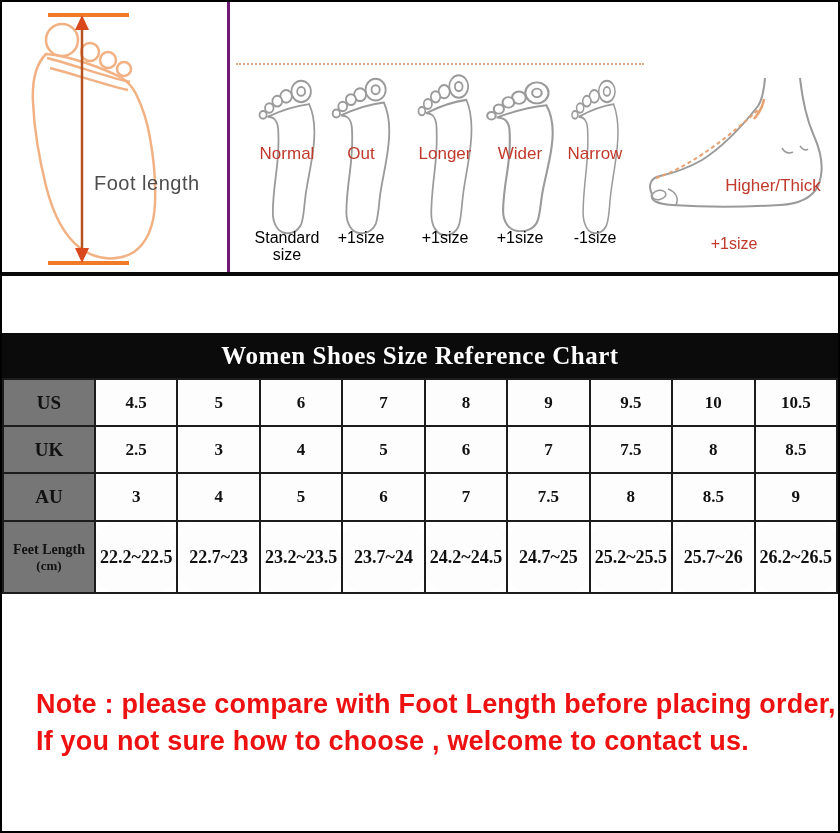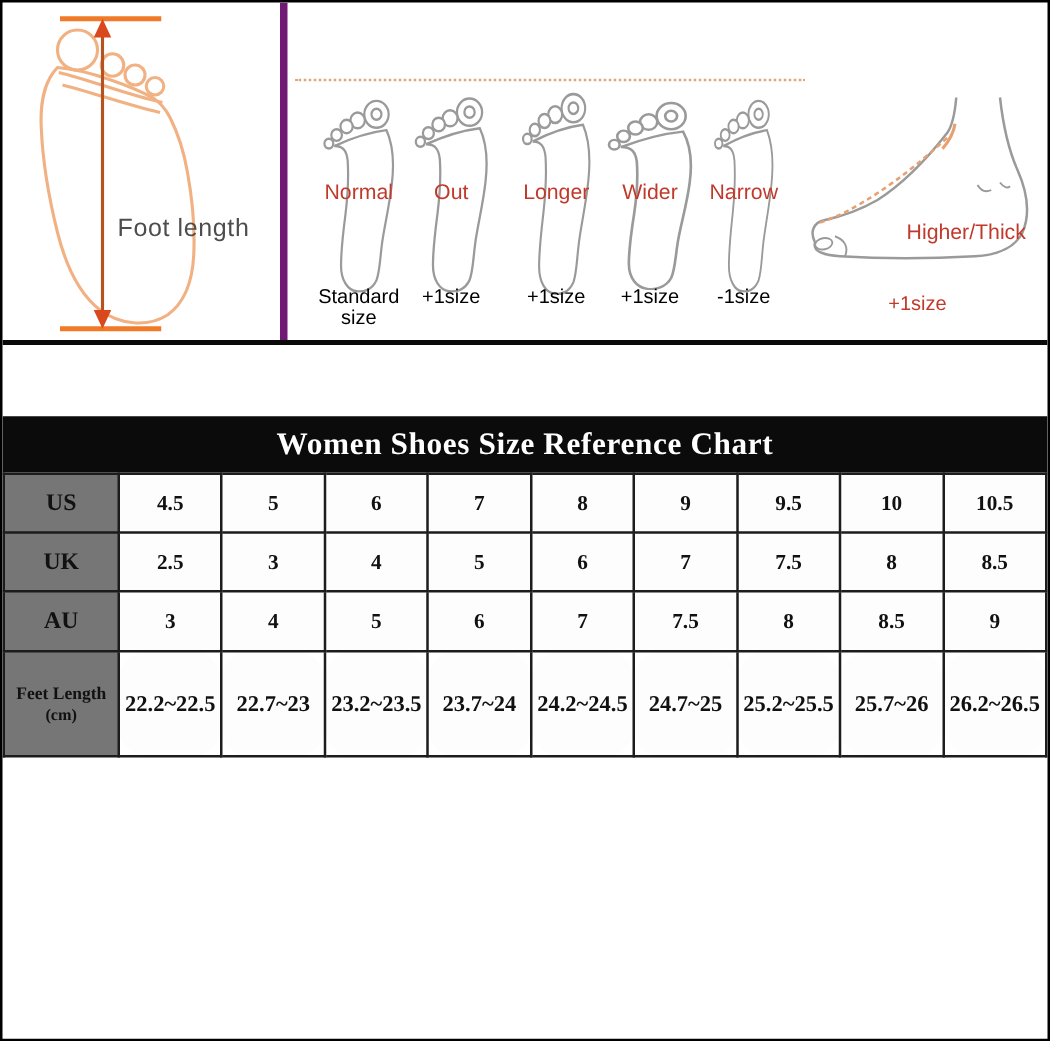--- a/index.html
+++ b/index.html
@@ -9,21 +9,21 @@
     border:2px solid #000; overflow:hidden;
     font-family:"Liberation Sans", sans-serif;
   }
   
   .top-section {
     position:absolute; top:0; left:0; width:836px; height:274px;
     border-bottom:4px solid #0a0a0a; display:flex;
   }
   .measure-panel {
     position:relative; width:228px; height:100%;
-    border-right:6px solid #701a75; flex:none;padding-left:14px;
+    border-right:3px solid #701a75; flex:none;padding-left:14px;
   }
   .measure-panel svg { position:absolute; top:0; left:0; }
   .foot-length-label {
     position:absolute; left:92px; top:170px;
     font-size:20px; color:#4d4d4d; letter-spacing:0.5px;
   }
   .fit-panel { position:relative; flex:1; }
   .dashed-line {
     position:absolute; left:6px; top:61px; width:408px; height:0;
     border-top:2px dotted #e2a37d;
@@ -262,32 +262,36 @@
           <td class="cell">3</td>
           <td class="cell">4</td>
           <td class="cell">5</td>
           <td class="cell">6</td>
           <td class="cell">7</td>
           <td class="cell">7.5</td>
           <td class="cell">8</td>
           <td class="cell">8.5</td>
           <td class="cell">9</td>
         </tr>
-        <tr style="height: 84px;">
+        <tr style="height: 72px;">
           <td class="row-label" style="width: 92px;">
             <div class="label-main">Feet Length</div>
             <div class="label-sub">(cm)</div>
           </td>
           <td class="cell feet-values">22.2~22.5</td>
           <td class="cell feet-values">22.7~23</td>
           <td class="cell feet-values">23.2~23.5</td>
           <td class="cell feet-values">23.7~24</td>
           <td class="cell feet-values">24.2~24.5</td>
           <td class="cell feet-values">24.7~25</td>
           <td class="cell feet-values">25.2~25.5</td>
           <td class="cell feet-values">25.7~26</td>
           <td class="cell feet-values">26.2~26.5</td>
         </tr>
       </tbody>
   </table>
 
+  <div class="note">
+    <div>Note : please compare with Foot Length before placing order,</div>
+    <div>If you not sure how to choose , welcome to contact us.</div>
+  </div>
 
 </div>
 
 </body></html>

